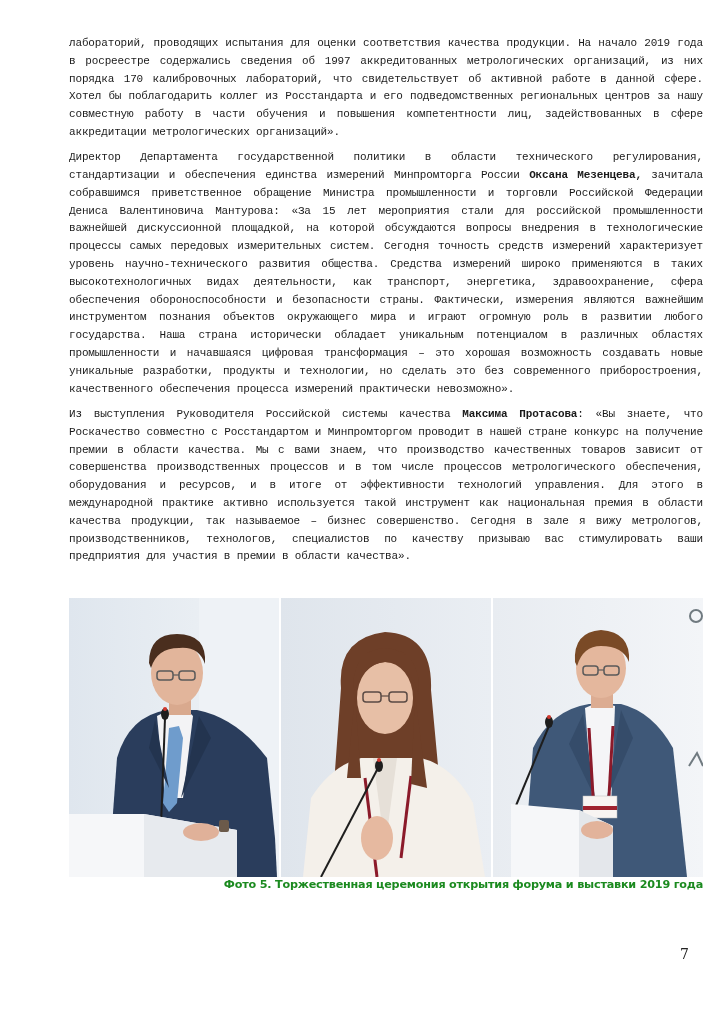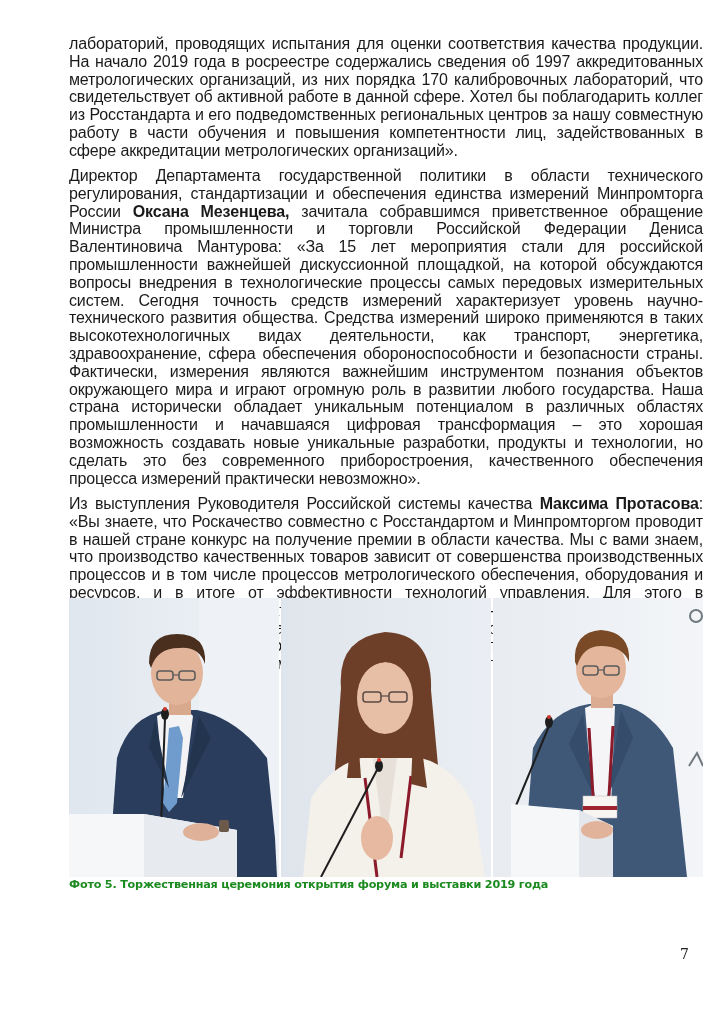--- a/index.html
+++ b/index.html
@@ -1,31 +1,31 @@
 <!DOCTYPE html>
 <html><head>
 <meta charset="utf-8">
 <style>
   html, body { margin: 0; padding: 0; background: #ffffff; }
   body { width: 725px; height: 1025px; position: relative; overflow: hidden; }
   .page {
     position: absolute; left: 69px; top: 35px; width: 634px;
-    font-family: Liberation Sans, sans-serif;
-    font-size: 16px; line-height: 17.8px; color: #1a1a1a;
+    font-family: Liberation Mono, monospace;
+    font-size: 11px; line-height: 17.8px; color: #1a1a1a;
     letter-spacing: -0.15px;
   }
   .para { margin: 0 0 7.5px 0; text-align: justify; text-align-last: left; }
   .para b { font-weight: bold; }
   .photos {
     position: absolute; left: 69px; top: 598px; width: 634px; height: 279px;
     display: flex; gap: 2px;
   }
   .photo { position: relative; flex: 1 1 0; overflow: hidden; }
   .caption {
-    position: absolute; left: 69px; top: 878px; width: 634px; text-align: left;
+    position: absolute; left: 69px; top: 878px; width: 634px; text-align: right;
     font-family: "DejaVu Sans", sans-serif; font-weight: bold; font-size: 11.2px;
     color: #1b8a1f; letter-spacing: -0.2px;
   }
   .page-number {
     position: absolute; left: 680px; top: 946px;
     font-family: "DejaVu Serif", serif; font-size: 14px; color: #222;
   }
   svg { display: block; width: 100%; height: 100%; }
 </style>
 </head>

